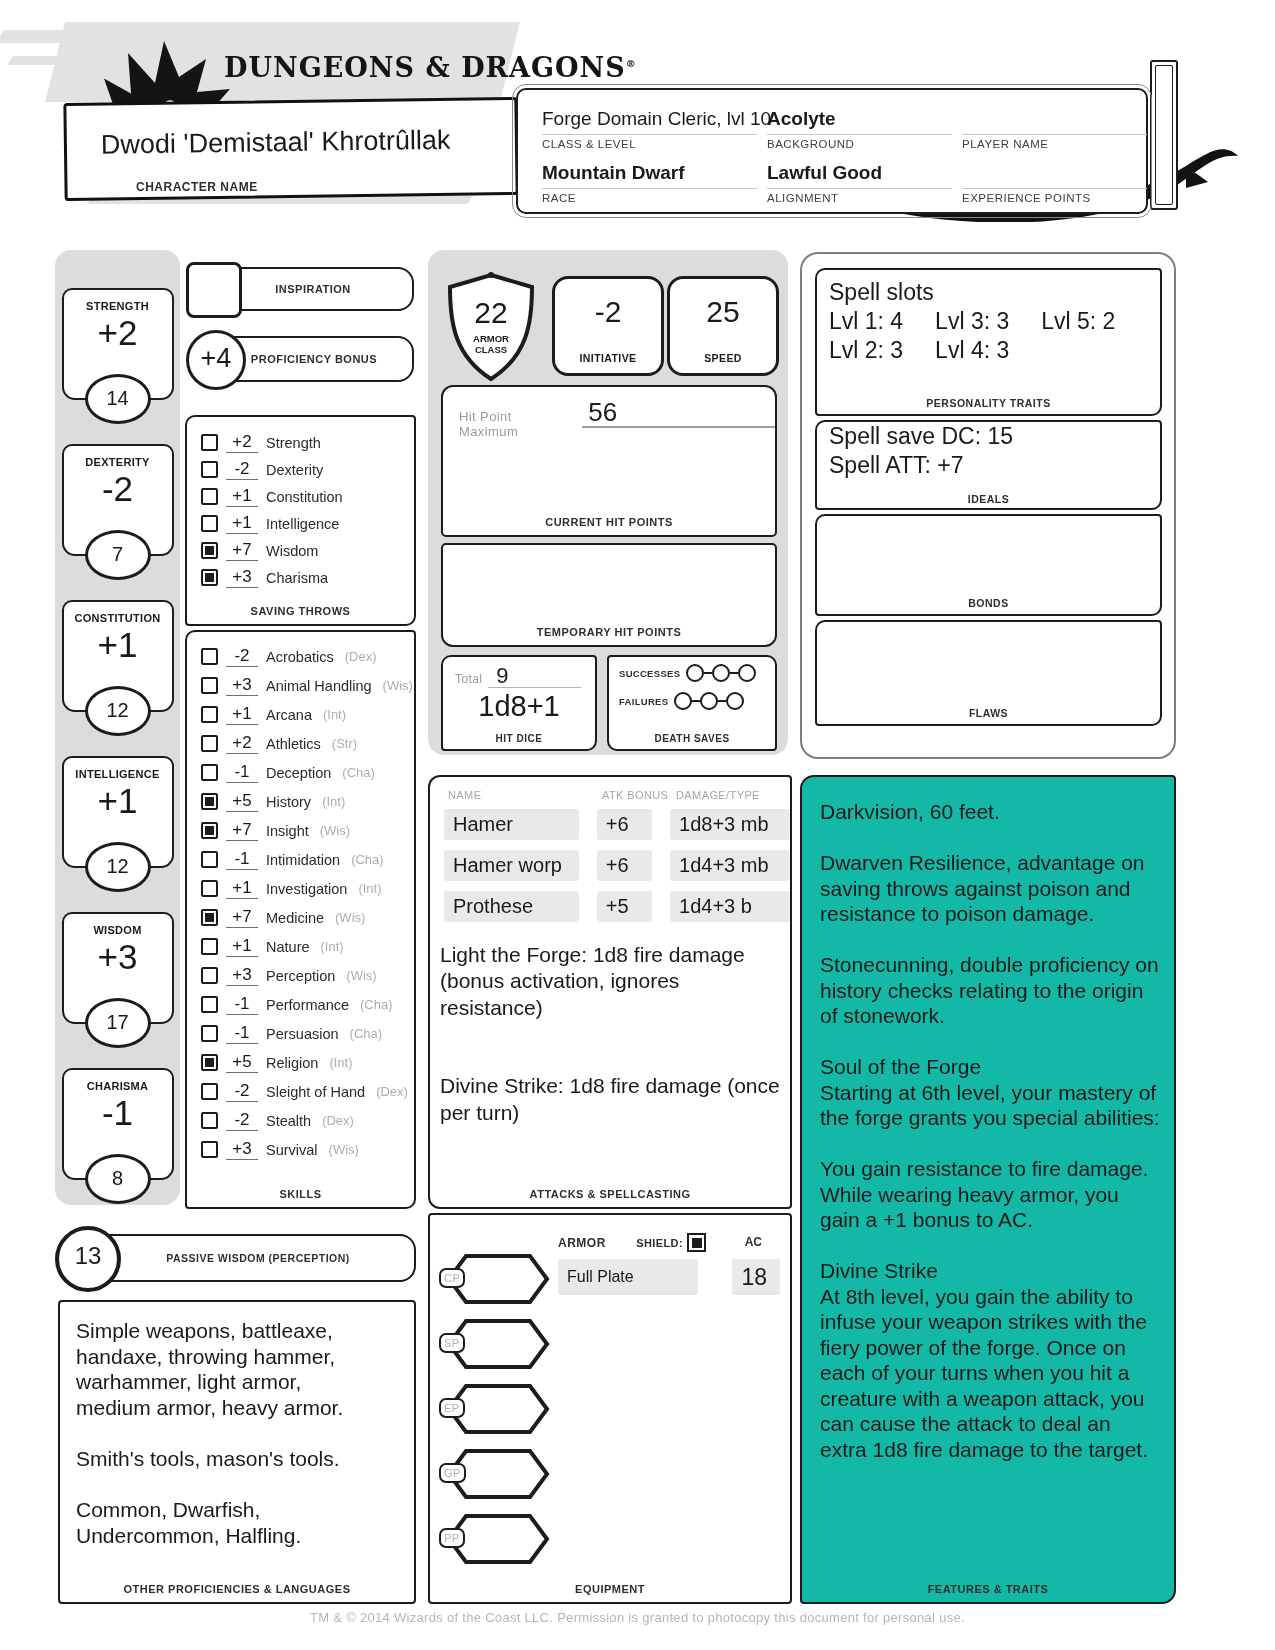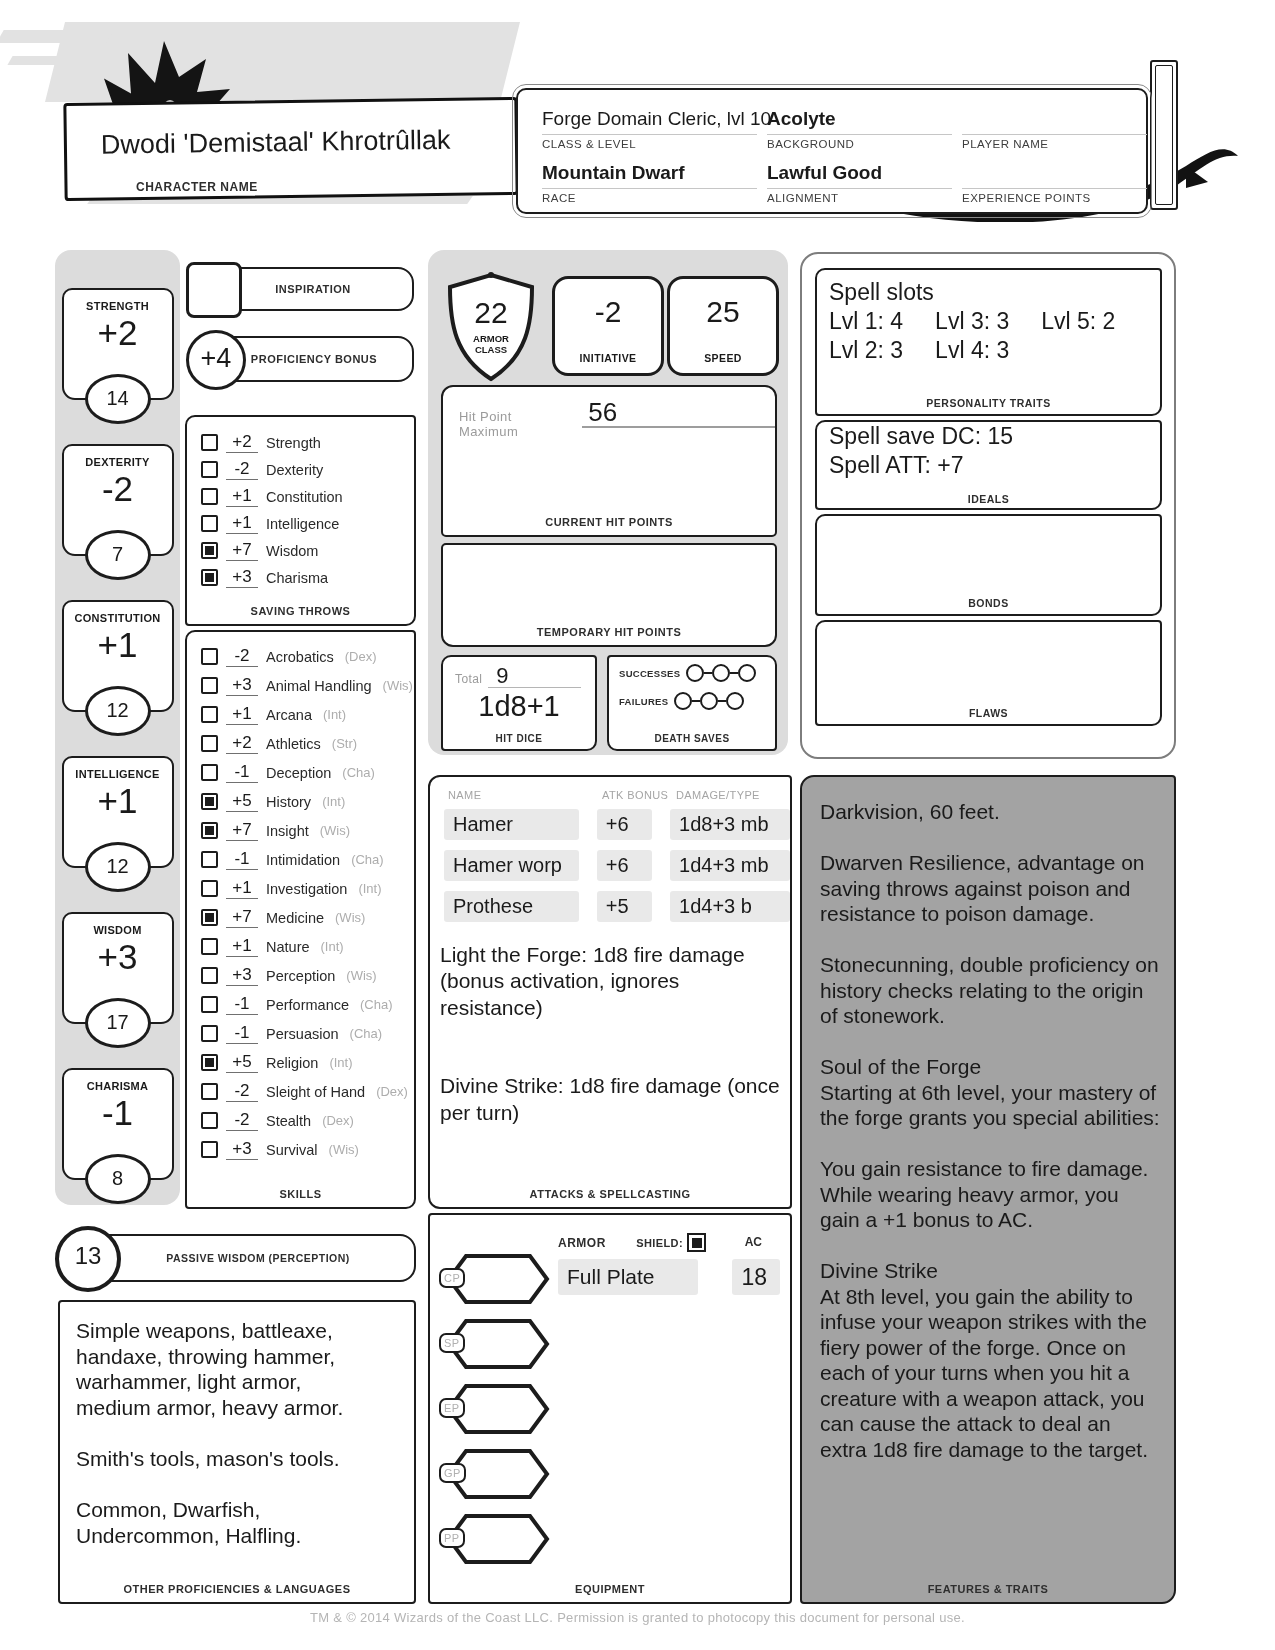--- a/index.html
+++ b/index.html
@@ -109,53 +109,56 @@
   #atk-notes{padding:10px 10px 0 10px;font-size:21px;line-height:1.25;}
   #equip-box{position:absolute;left:428px;top:1213px;width:360px;height:387px;border:2.5px solid #1c1c1c;
           border-radius:4px;background:#fff;}
   #coin-col{position:absolute;left:16px;top:38px;display:flex;flex-direction:column;gap:13px;}
   .coin{position:relative;width:104px;height:52px;}
   .coin .tab{position:absolute;left:-7px;top:15px;background:#fff;border:2px solid #1c1c1c;border-radius:7px;
           font-size:11px;color:#b0b0b0;padding:2px 3px;z-index:2;letter-spacing:.5px;}
   #armor-area{position:absolute;left:128px;top:18px;right:10px;}
   #armor-label{font-size:12px;font-weight:bold;letter-spacing:.5px;color:#2e2e2e;}
   #armor-row2{display:flex;gap:12px;margin-top:8px;}
-  #armor-pill{background:#e9e9e9;border-radius:3px;width:150px;height:36px;line-height:36px;font-size:21px;padding-left:9px;}
+  #armor-pill{background:#e9e9e9;border-radius:3px;width:150px;height:36px;line-height:36px;font-size:16px;padding-left:9px;}
   #ac-pill{background:#e9e9e9;border-radius:3px;width:44px;height:36px;line-height:36px;font-size:23px;padding-left:9px;margin-left:22px;}
   #shield-row{position:absolute;right:74px;top:0;display:flex;align-items:center;gap:4px;}
   #shield-row .slab{font-size:11px;font-weight:bold;letter-spacing:.4px;color:#2e2e2e;}
   #shield-cb{width:15px;height:15px;border:2px solid #1c1c1c;position:relative;background:#fff;}
   #shield-cb.checked::after{content:"";position:absolute;inset:2.5px;background:#1c1c1c;}
   #ac-small-label{position:absolute;right:18px;top:2px;font-size:12px;font-weight:bold;color:#2e2e2e;}
   
   #traits-frame{position:absolute;left:800px;top:252px;width:372px;height:503px;border:2px solid #7d7d7d;border-radius:18px;}
   .trait-box{position:absolute;left:815px;width:343px;border:2.5px solid #1c1c1c;border-radius:10px 4px 10px 4px;background:#fff;}
   .trait-text{padding:8px 12px 0 12px;font-size:23px;line-height:1.26;}
   #features-box{position:absolute;left:800px;top:775px;width:372px;height:825px;border:2.5px solid #1c1c1c;
-          border-radius:14px 4px 14px 4px;background:#a3a3a3;}
+          border-radius:14px 4px 14px 4px;background:#14b8a6;}
   #features-text{padding:22px 14px 0 18px;font-size:21px;line-height:1.215;}
   #footer{position:absolute;left:0;right:0;top:1610px;text-align:center;font-size:13px;color:#b5b5b5;letter-spacing:.3px;}
 </style>
 </head>
 <body>
 
 <div id="sheet">
 
   <div class="streak" style="left:55px;top:22px;width:455px;height:80px;transform:skewX(-14deg);"></div>
   <div class="streak" style="left:0;top:30px;width:110px;height:13px;transform:skewX(-30deg);"></div>
   <div class="streak" style="left:10px;top:56px;width:70px;height:9px;transform:skewX(-30deg);"></div>
   <div class="streak" style="left:520px;top:196px;width:600px;height:9px;transform:skewX(-35deg);"></div>
   <div class="streak" style="left:90px;top:196px;width:380px;height:8px;transform:skewX(-35deg);"></div>
 
   <svg id="dragon-logo" style="position:absolute;left:86px;top:26px;" width="150" height="165" viewBox="0 0 100 110">
     <path fill="#141414" d="M20,95 L8,78 L18,72 L4,55 L20,58 L12,35 L30,45 L28,18 L46,38 L52,10 L62,34 L80,22 L74,44 L96,42 L82,58 L98,66 L80,72 L88,88 L66,82 L70,100 L52,90 L44,106 L36,88 Z"></path>
     <circle cx="56" cy="54" r="4.5" fill="#fff"></circle>
     <path fill="#fff" d="M70,70 L90,66 L72,78 Z"></path>
   </svg>
 
+  <div id="logo-text">
+    <span>DUNGEONS &amp; DRAGONS</span><sup>®</sup>
+  </div>
 
   <div id="banner">
     <div class="char-name">Dwodi 'Demistaal' Khrotrûllak</div>
   </div>
   <div id="banner-label">CHARACTER NAME</div>
 
   <svg id="swoosh" width="384" height="84" viewBox="0 0 384 84">
     <path fill="#121212" d="M0,52 C110,84 240,82 330,28 C352,14 368,4 382,18 C360,16 346,30 320,48 C240,95 100,92 0,66 Z"></path>
     <path fill="#121212" d="M330,28 L352,44 L330,50 Z"></path>
   </svg>

